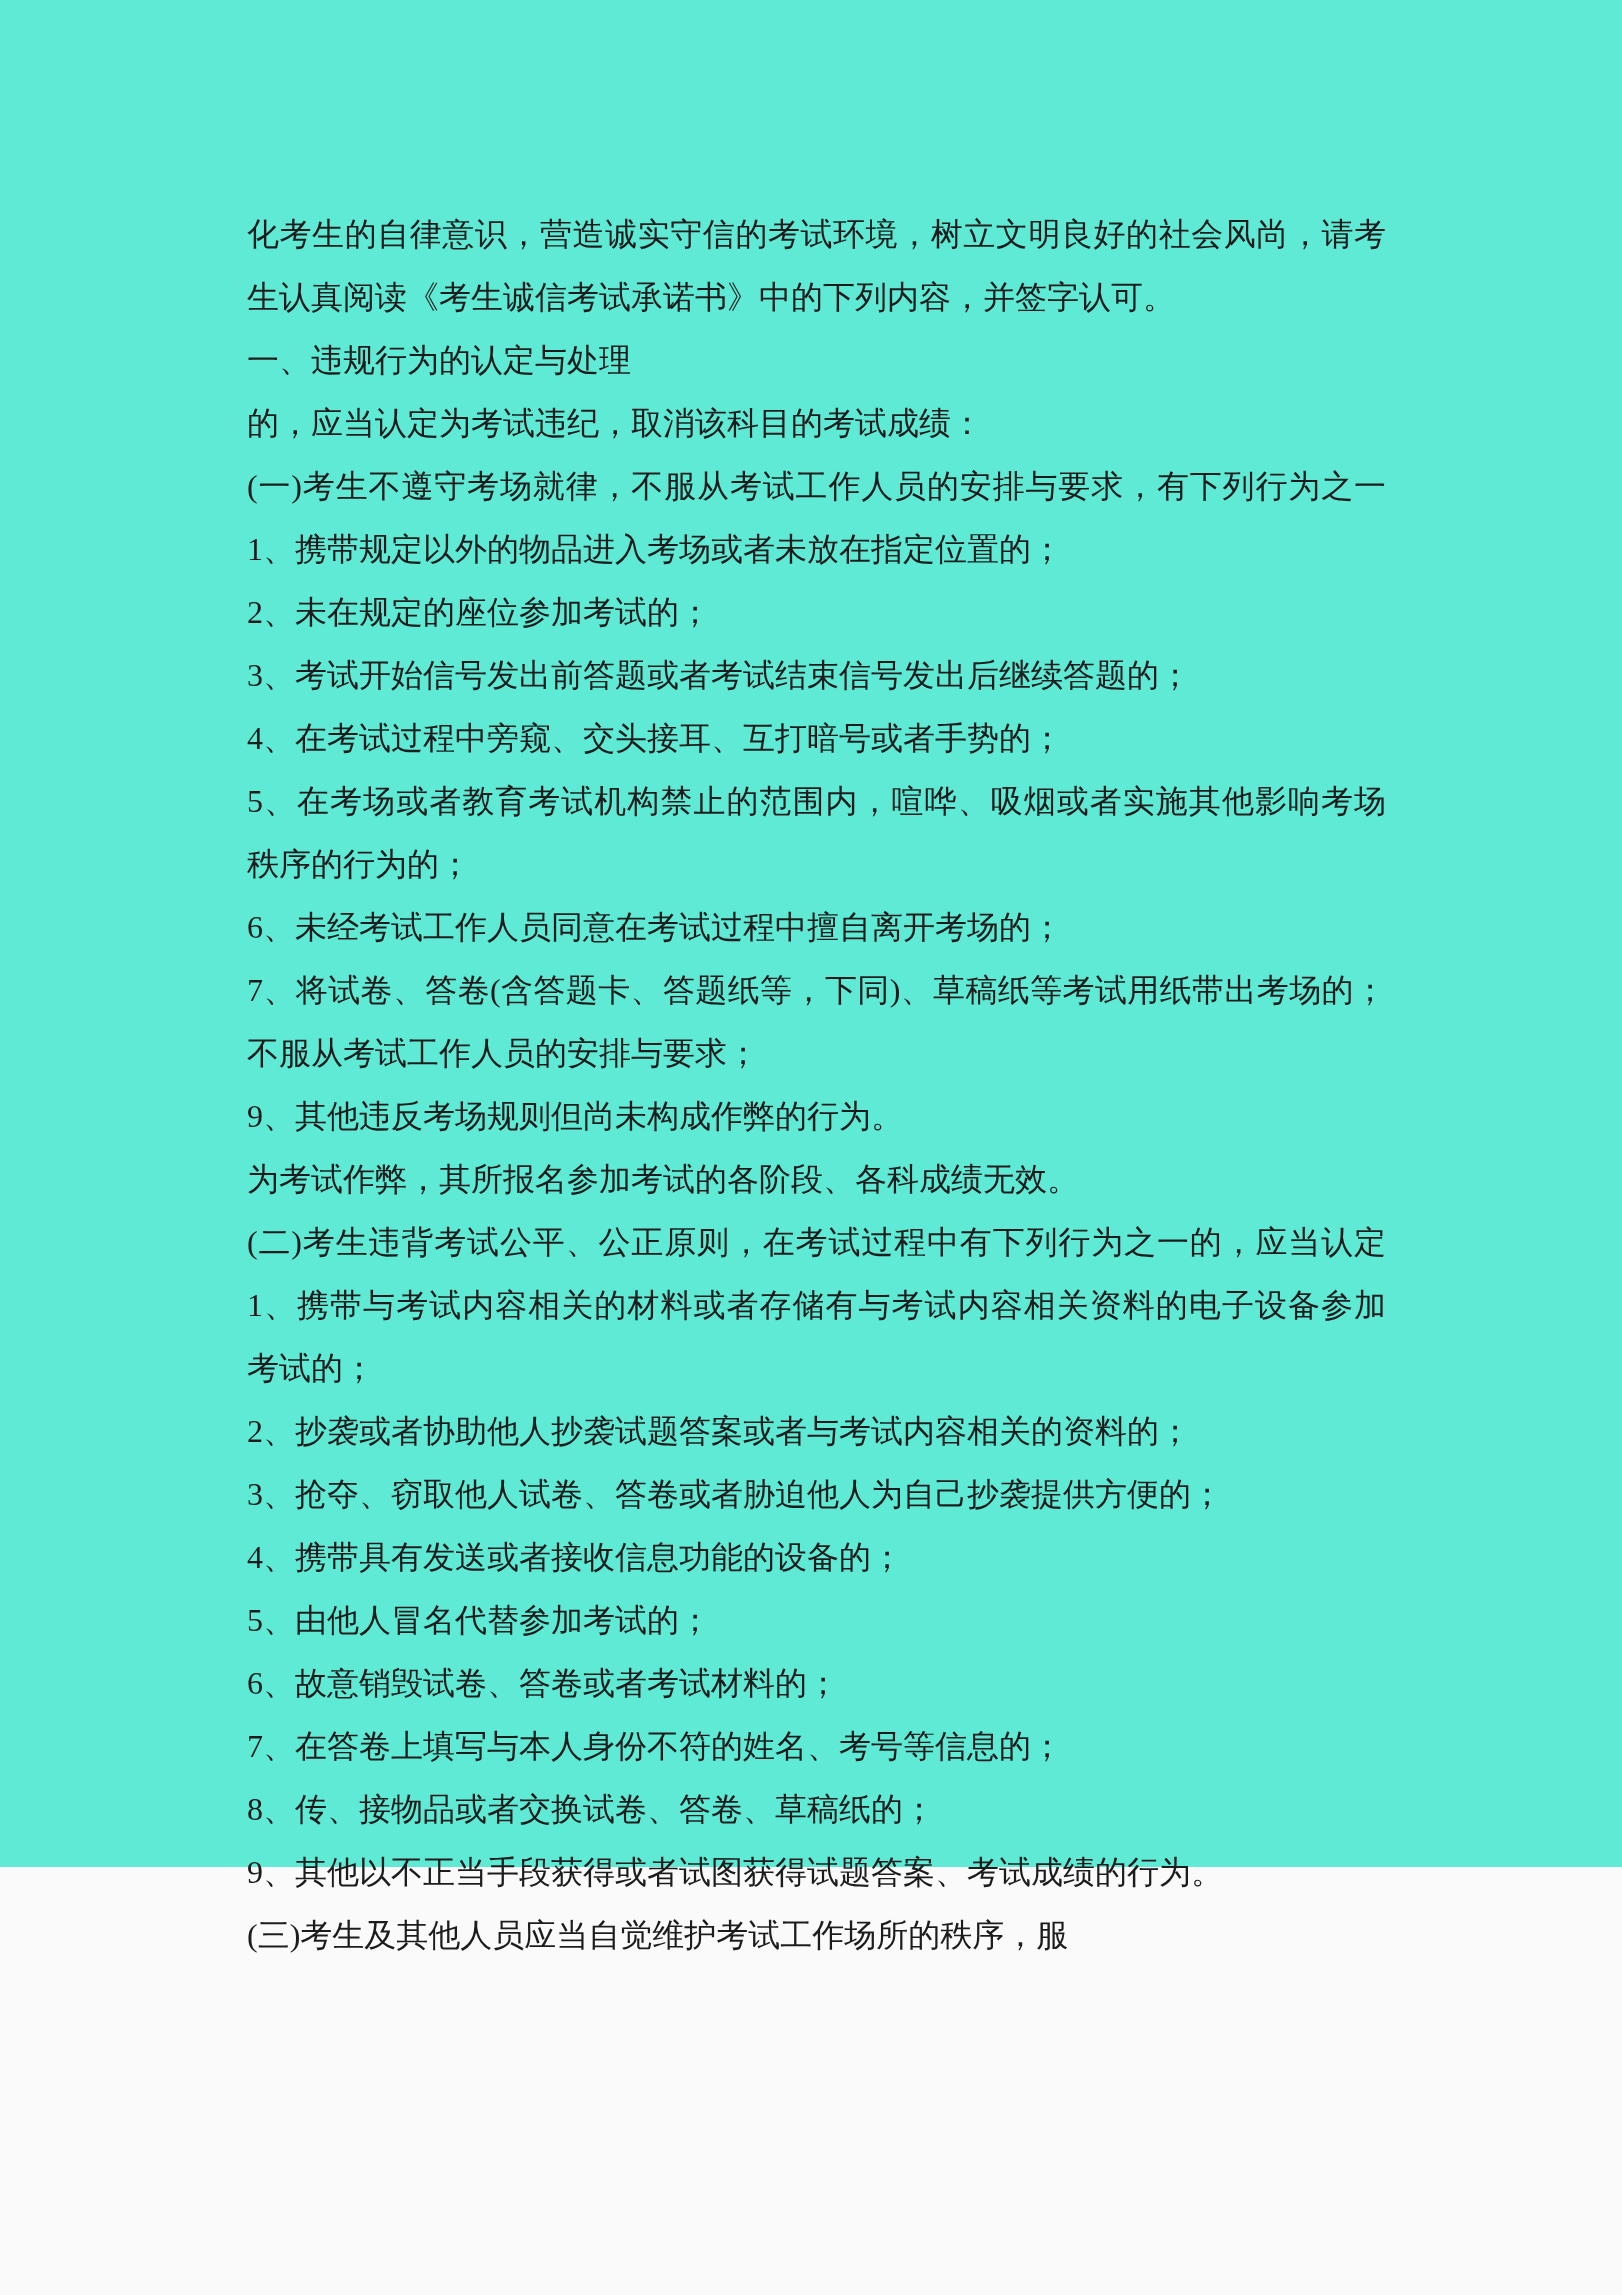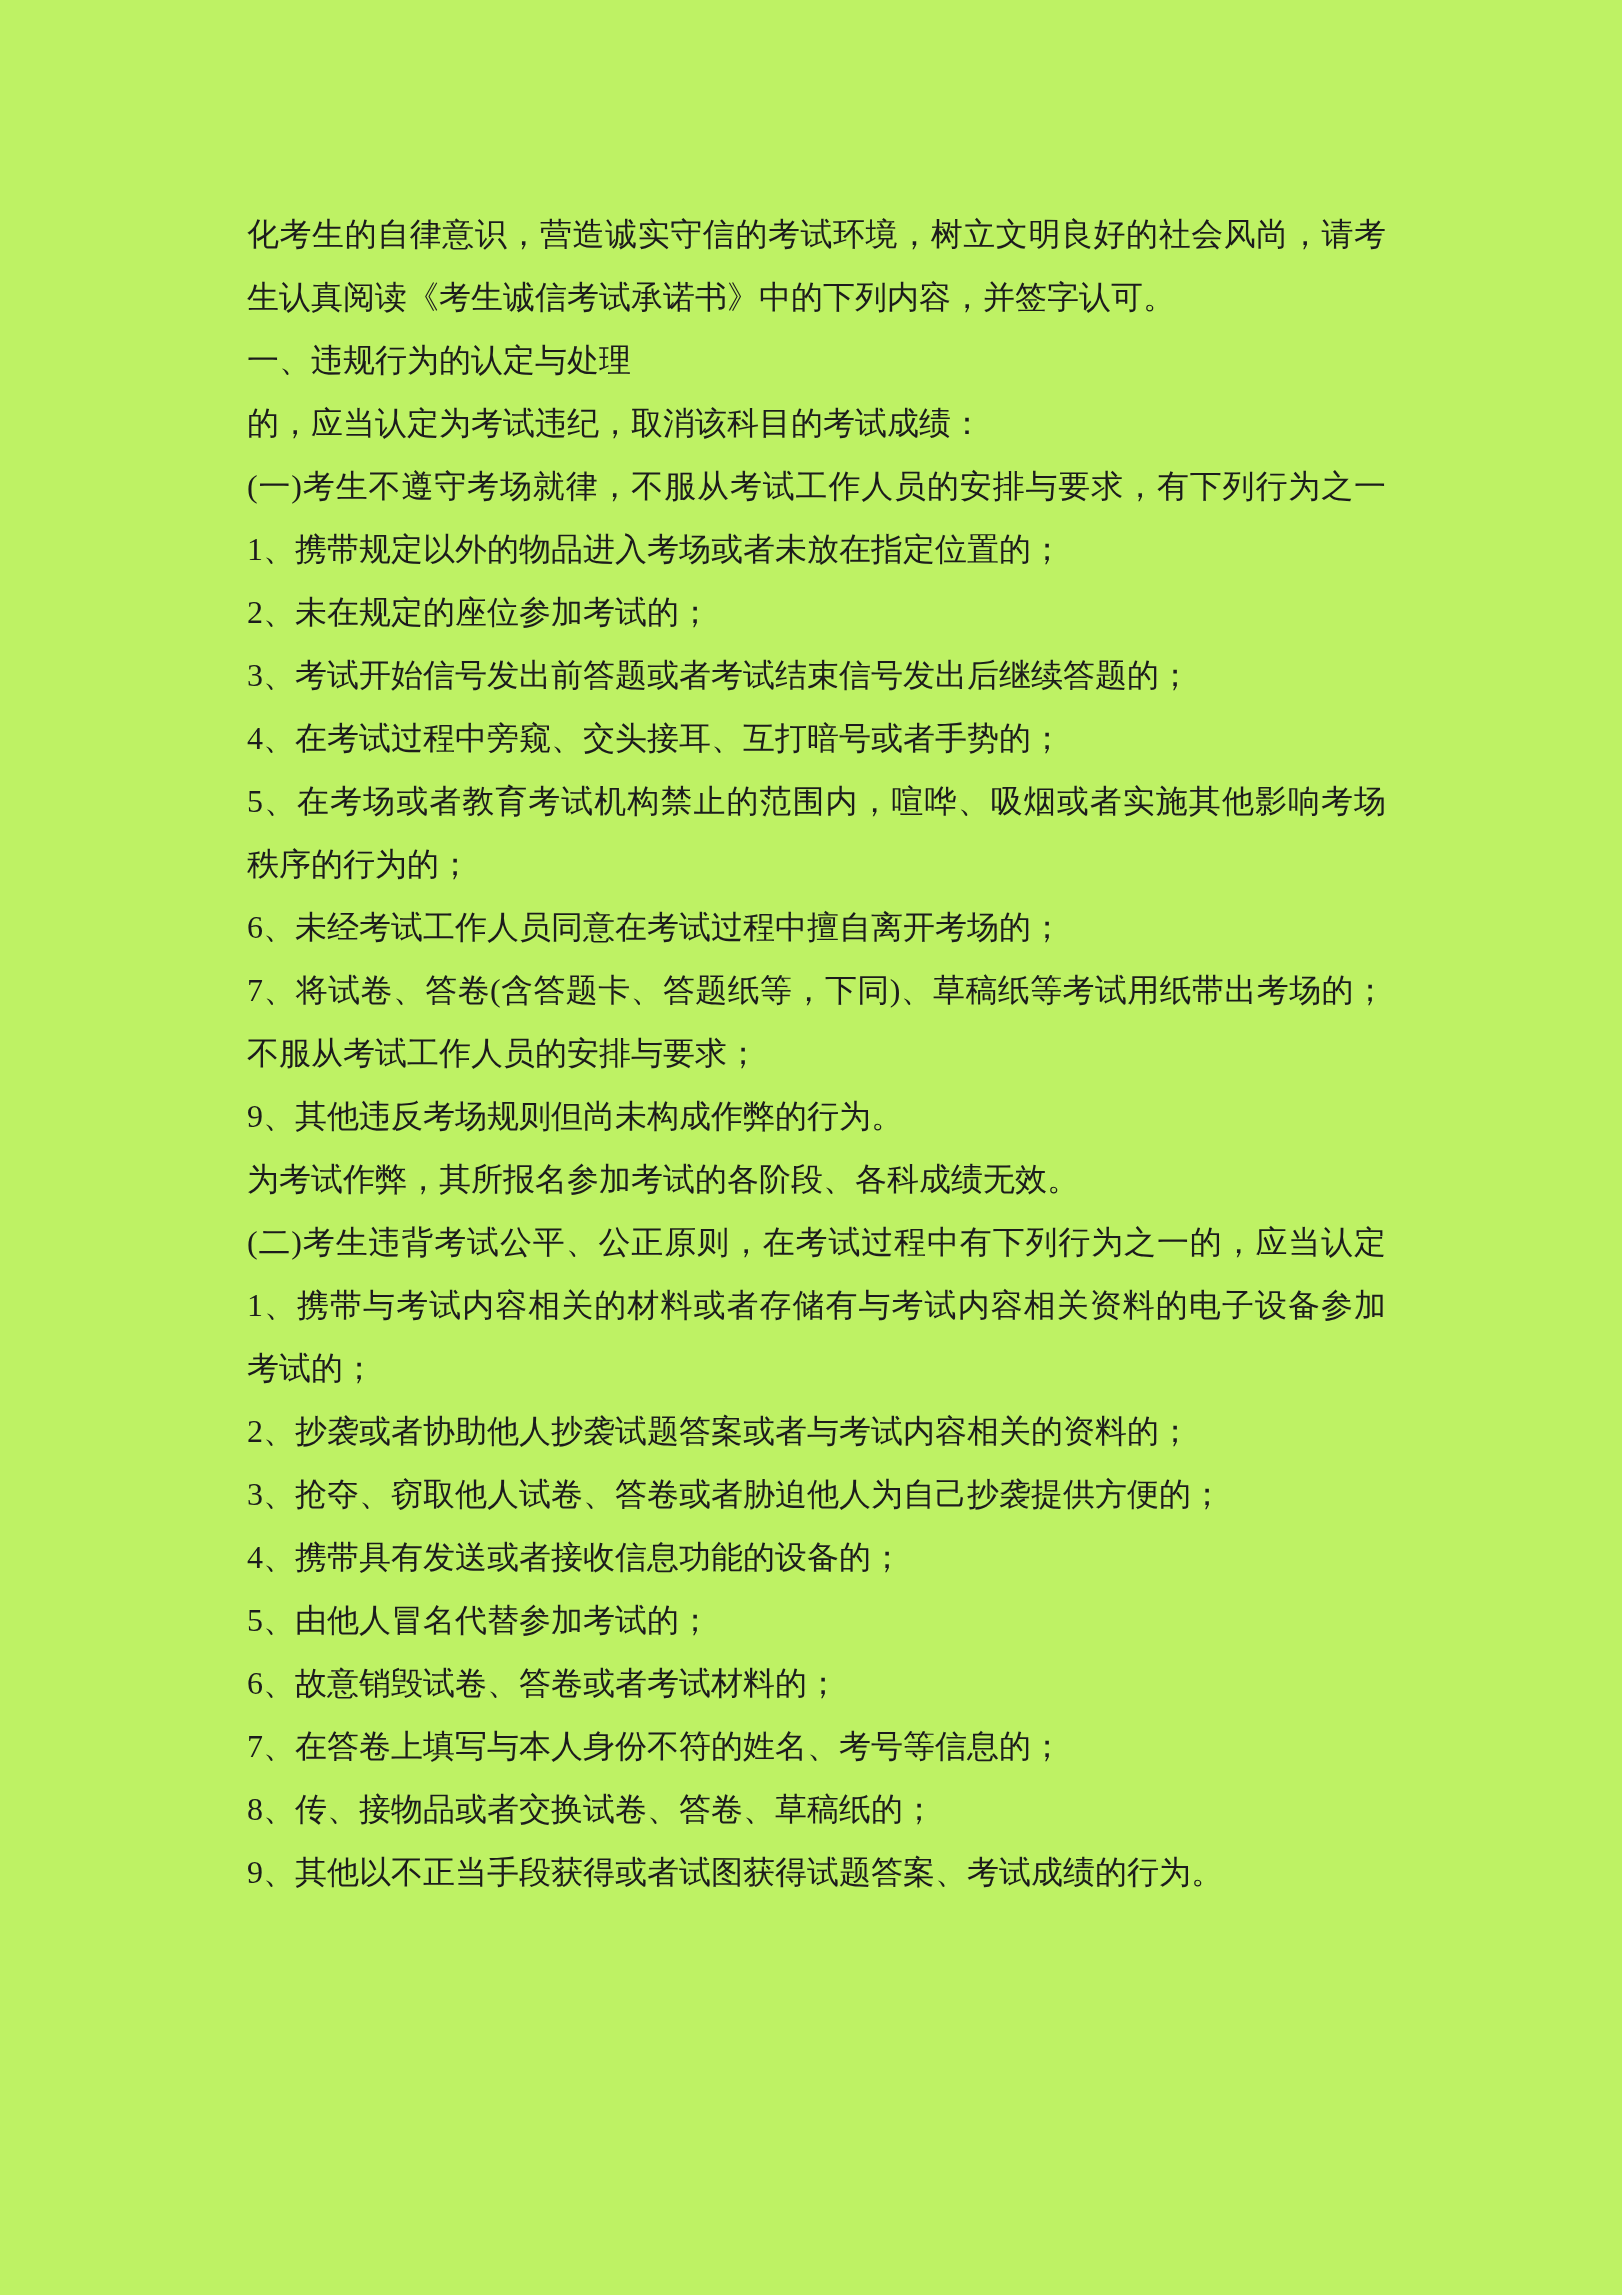--- a/index.html
+++ b/index.html
@@ -11,22 +11,22 @@
     height: 2295px;
     background: #fafafa;
     position: relative;
     overflow: hidden;
   }
   .page {
     position: absolute;
     left: 0;
     top: 0;
     width: 1623px;
-    height: 2295px;
-    background: #bef264;
+    height: 1867px;
+    background: #5eead4;
   }
   .text-block {
     position: absolute;
     left: 247px;
     top: 203px;
     width: 1139px;
     font-family: "Liberation Serif", "DejaVu Serif", serif;
     font-size: 32px;
     line-height: 63px;
     color: #1c1c1c;
@@ -69,15 +69,16 @@
       <div class="line justify">1、携带与考试内容相关的材料或者存储有与考试内容相关资料的电子设备参加</div>
       <div class="line">考试的；</div>
       <div class="line">2、抄袭或者协助他人抄袭试题答案或者与考试内容相关的资料的；</div>
       <div class="line">3、抢夺、窃取他人试卷、答卷或者胁迫他人为自己抄袭提供方便的；</div>
       <div class="line">4、携带具有发送或者接收信息功能的设备的；</div>
       <div class="line">5、由他人冒名代替参加考试的；</div>
       <div class="line">6、故意销毁试卷、答卷或者考试材料的；</div>
       <div class="line">7、在答卷上填写与本人身份不符的姓名、考号等信息的；</div>
       <div class="line">8、传、接物品或者交换试卷、答卷、草稿纸的；</div>
       <div class="line">9、其他以不正当手段获得或者试图获得试题答案、考试成绩的行为。</div>
+      <div class="line">(三)考生及其他人员应当自觉维护考试工作场所的秩序，服</div>
     </div>
 </div>
 
 
 </body></html>

